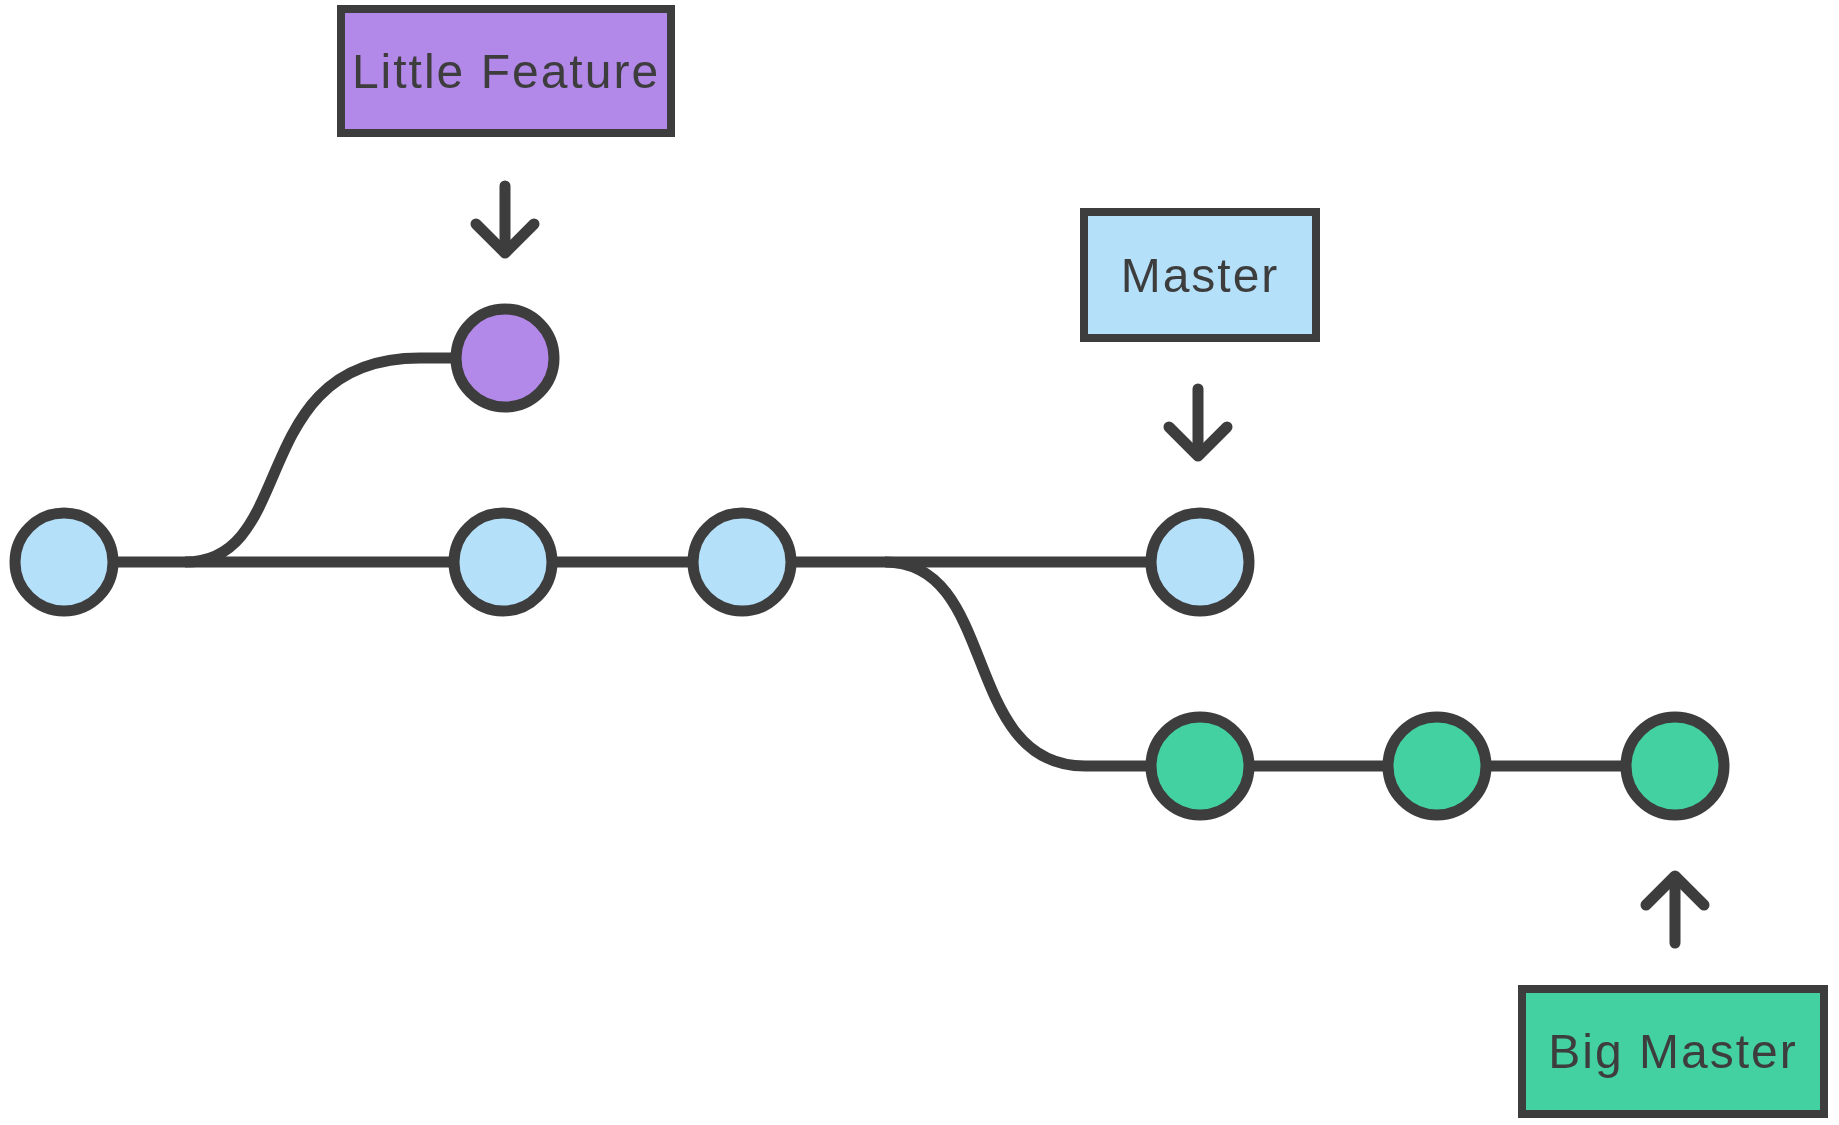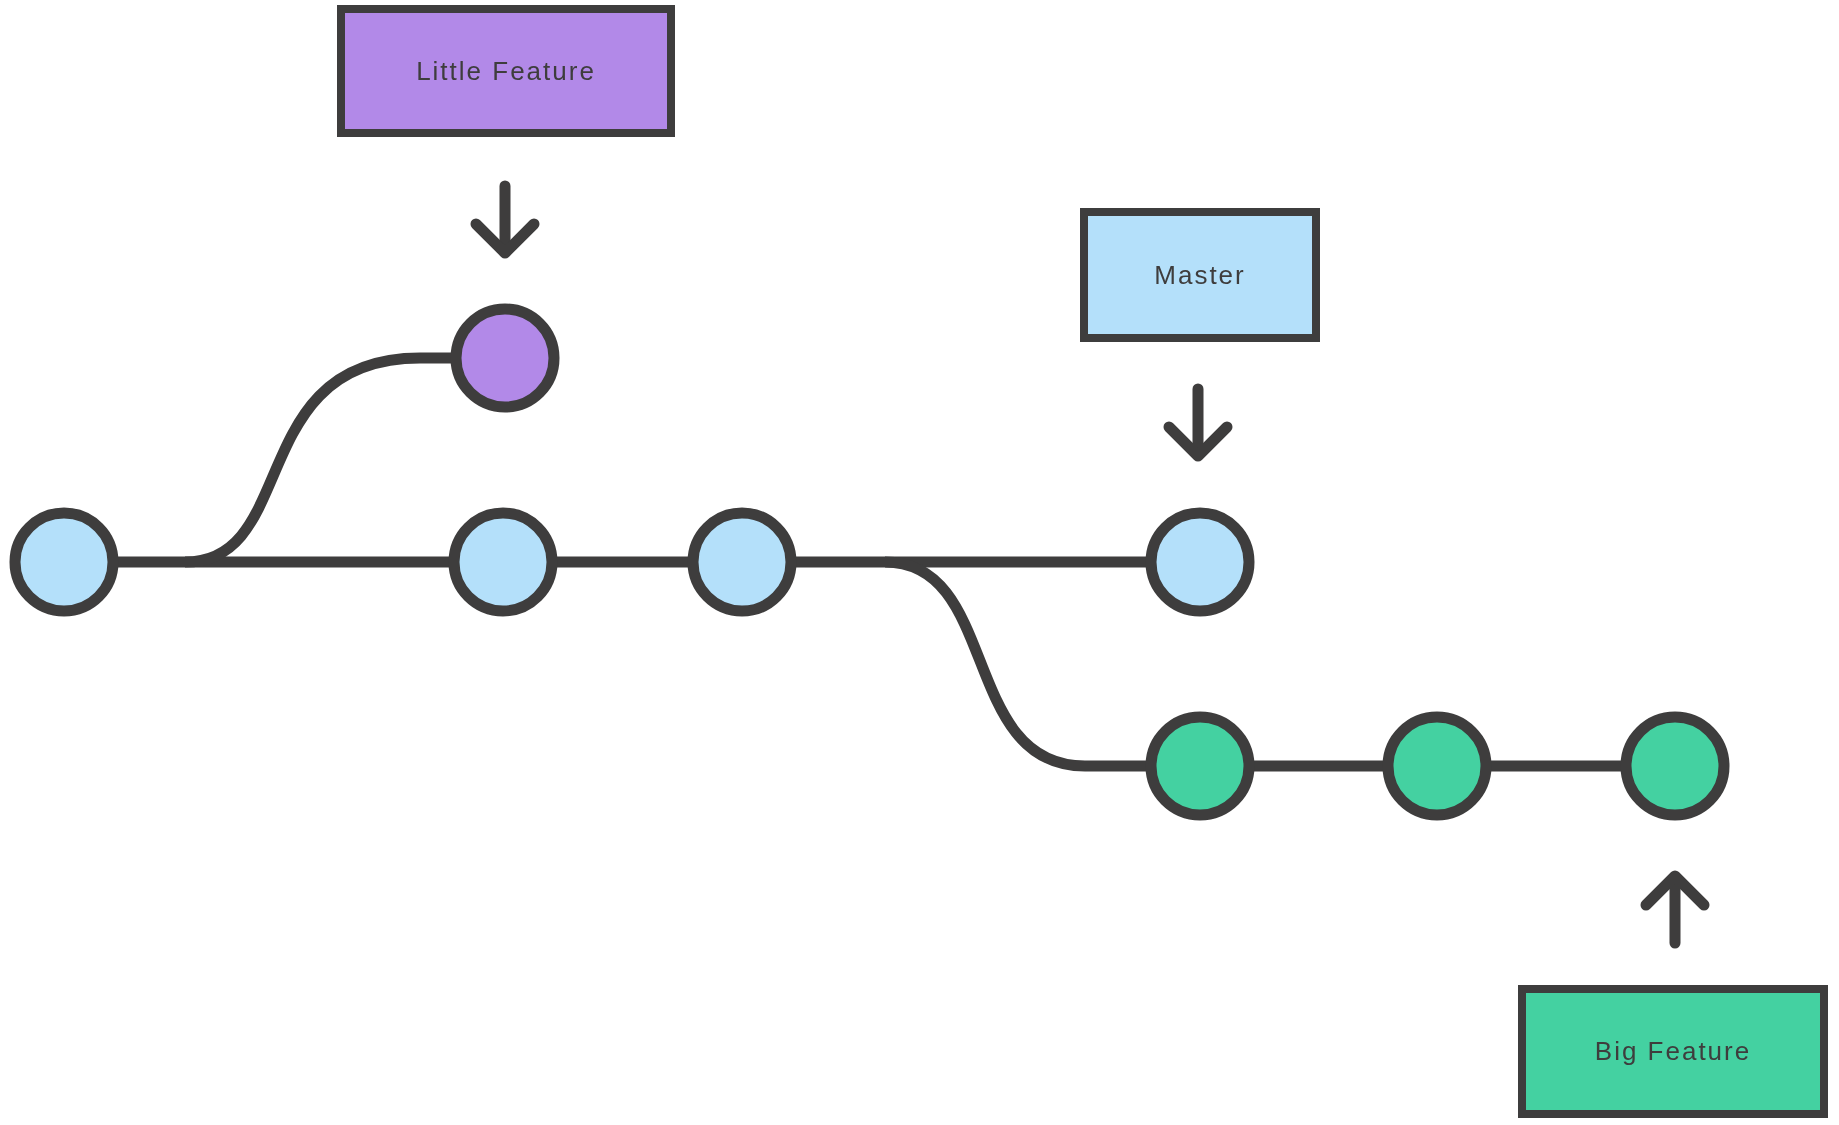--- a/index.html
+++ b/index.html
@@ -33,21 +33,21 @@
     stroke-linejoin: round;
   }
   .label-box {
     position: absolute;
     box-sizing: border-box;
     border: 8px solid var(--stroke-color, #3e3d3d);
     display: flex;
     align-items: center;
     justify-content: center;
     color: var(--text-color, #3e3d3d);
-    font-size: 26px;
+    font-size: 48px;
     font-weight: 500;
     letter-spacing: 2px;
     white-space: nowrap;
   }
   .label-box--little-feature { left: 337px; top: 5px;   width: 338px; height: 132px; }
   .label-box--master         { left: 1080px; top: 208px; width: 240px; height: 134px; align-items: center; }
   .label-box--big-feature    { left: 1518px; top: 985px; width: 310px; height: 133px; }
 </style>
 </head>
 <body>
@@ -91,16 +91,16 @@
 
   <div class="label-box label-box--little-feature" style="background-color: rgb(178, 137, 232);">
     <span>Little Feature</span>
   </div>
 
   <div class="label-box label-box--master" style="background-color: rgb(180, 224, 250);">
     <span>Master</span>
   </div>
 
   <div class="label-box label-box--big-feature" style="background-color: rgb(68, 209, 161);">
-    <span>Big Feature</span>
+    <span>Big Master</span>
   </div>
 
 </div>
 
 </body></html>

